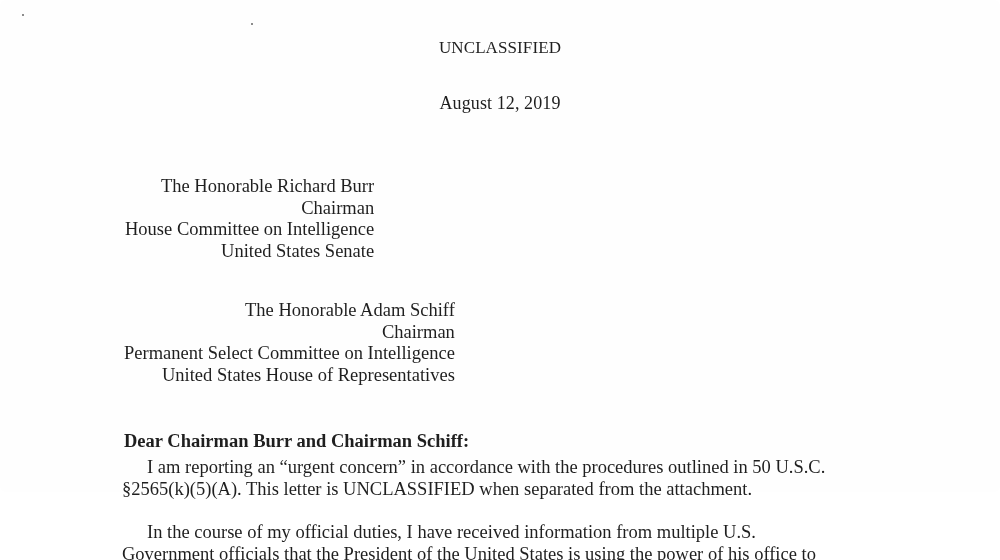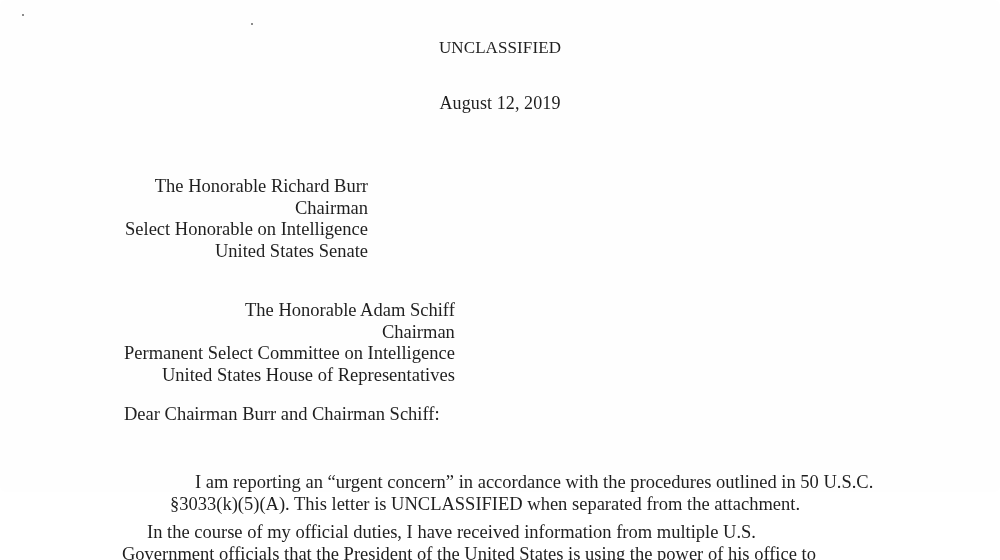--- a/index.html
+++ b/index.html
@@ -40,65 +40,66 @@
   .addressee {
     position: absolute;
     left: 125px;
   }
   .addressee-1 { top: 176px; }
   .addressee-2 { top: 300px; left: 124px; }
   .addressee div { white-space: nowrap; text-align: right; }
   .salutation {
     position: absolute;
     left: 124px;
-    top: 404px;
+    top: 431px;
     white-space: nowrap;
+    font-weight: bold;
   }
   .para {
     position: absolute;
     left: 122px;
     width: 720px;
     white-space: nowrap;
   }
   .para .line { display: block; }
   .para .line.first { padding-left: 25px; }
-  .para-1 { top: 472px; margin-left: 48px; }
+  .para-1 { top: 457px; }
   .para-2 { top: 522px; }
 </style>
 </head>
 <body>
 
 <div class="page">
 
   <span class="speck" style="left:22px; top:14px;"></span>
   <span class="speck" style="left:251px; top:23px;"></span>
 
   <div class="center-line header-classification">UNCLASSIFIED</div>
 
   <div class="center-line header-date">August 12, 2019</div>
 
   <div class="addressee addressee-1">
     <div>The Honorable Richard Burr</div>
     <div>Chairman</div>
-    <div>Select Honorable on Intelligence</div>
+    <div>House Committee on Intelligence</div>
     <div>United States Senate</div>
   </div>
 
   <div class="addressee addressee-2">
     <div>The Honorable Adam Schiff</div>
     <div>Chairman</div>
     <div>Permanent Select Committee on Intelligence</div>
     <div>United States House of Representatives</div>
   </div>
 
   <div class="salutation">Dear Chairman Burr and Chairman Schiff:</div>
 
   <div class="para para-1">
     <span class="line first">I am reporting an “urgent concern” in accordance with the procedures outlined in 50 U.S.C.</span>
-    <span class="line">§3033(k)(5)(A).  This letter is UNCLASSIFIED when separated from the attachment.</span>
+    <span class="line">§2565(k)(5)(A).  This letter is UNCLASSIFIED when separated from the attachment.</span>
   </div>
 
   <div class="para para-2">
     <span class="line first">In the course of my official duties, I have received information from multiple U.S.</span>
     <span class="line">Government officials that the President of the United States is using the power of his office to</span>
   </div>
 
 </div>
 
 </body></html>

